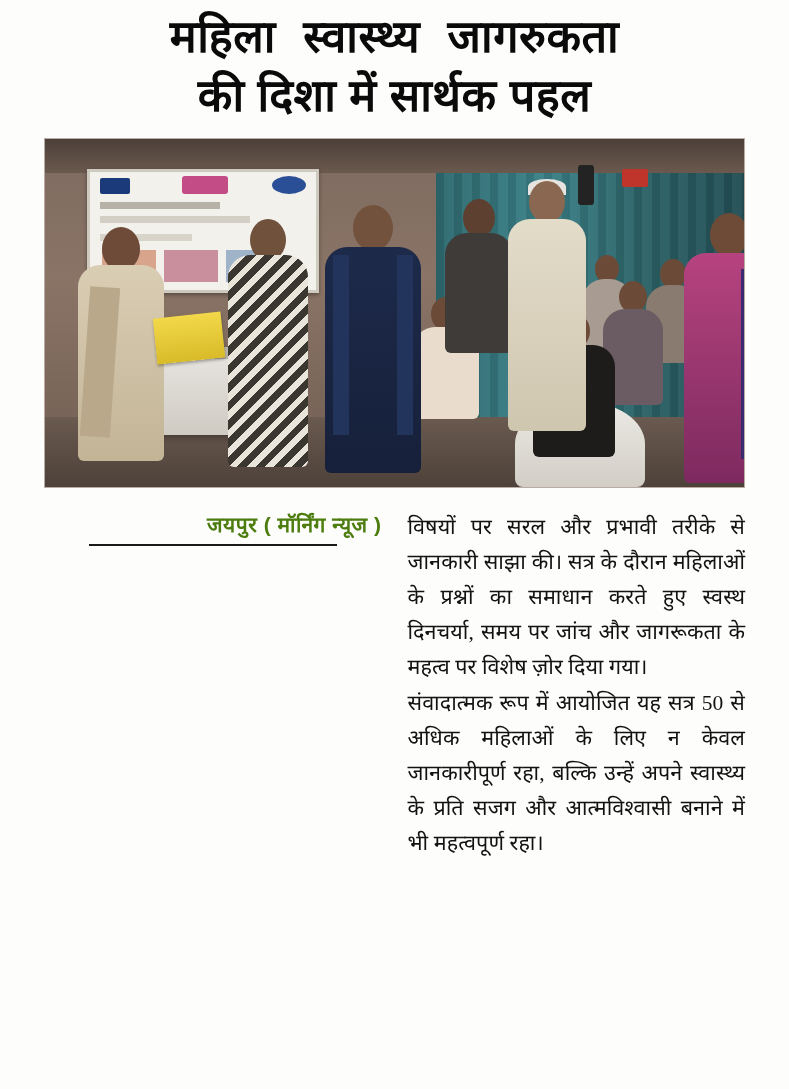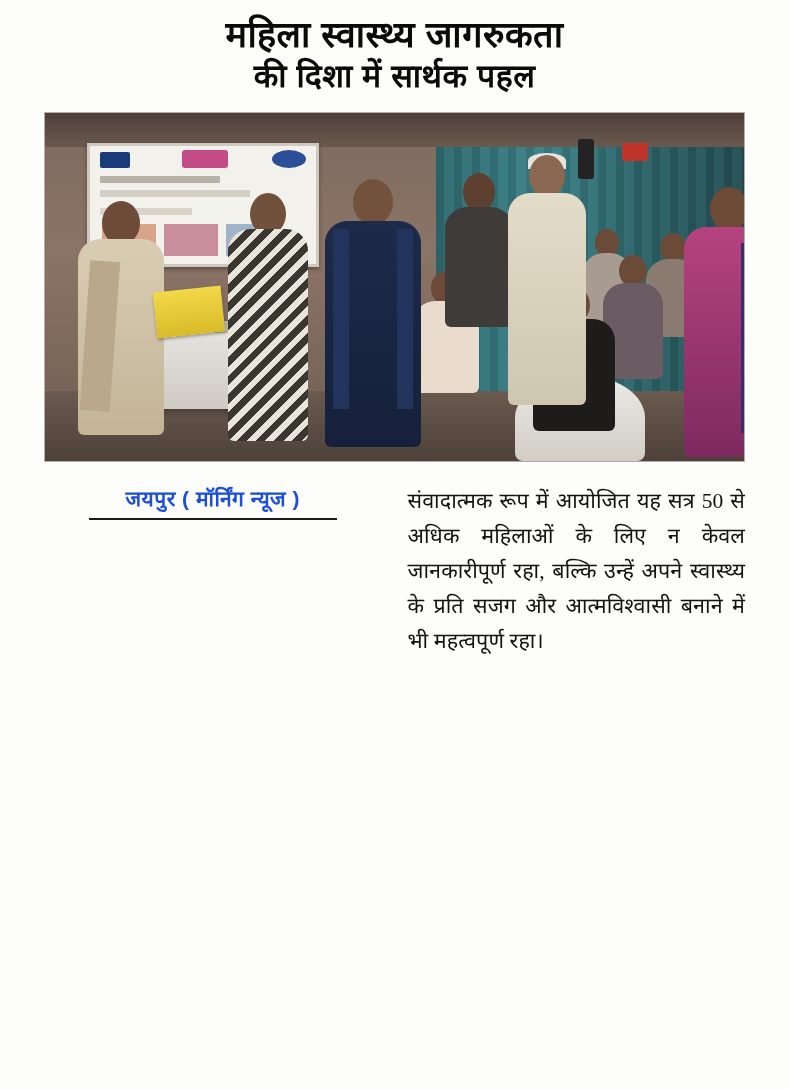--- a/index.html
+++ b/index.html
@@ -29,22 +29,22 @@
     text-align: center;
     padding: 14px 18px 0 18px;
   }
   .headline-line {
     font-family: "Liberation Sans", sans-serif;
     font-weight: bold;
     color: #0a0a0a;
     letter-spacing: 0.5px;
     line-height: 1.18;
   }
-  .headline-line.l1 { font-size: 36px; }
-  .headline-line.l2 { font-size: 32px; margin-top: 2px; }
+  .headline-line.l1 { font-size: 45px; font-family: Liberation Mono, monospace; }
+  .headline-line.l2 { font-size: 45px; margin-top: 2px; }
 
   
   .photo-wrap {
     margin: 16px 44px 0 44px;
     height: 348px;
     position: relative;
     overflow: hidden;
     background: #6c5a52;
     border: 1px solid #b9aca4;
   }
@@ -193,23 +193,23 @@
     gap: 26px;
     position: relative;
   }
   .col {
     width: 340px;
   }
   .dateline {
     font-family: "Liberation Sans", sans-serif;
     font-weight: bold;
     font-size: 21px;
-    text-align: center;
+    text-align: right;
     letter-spacing: 0.5px;
-    color: #1d4ed8;
+    color: #4d7c0f;
     margin-bottom: 6px;
   }
   .rule {
     height: 2px;
     background: #1a1a1a;
     width: 248px;
     margin: 4px auto 12px auto;
   }
   p.body-par {
     margin: 0 0 0 0;
@@ -315,17 +315,18 @@
       <div class="folder"></div>
     </div>
   </div>
 
   <div class="content">
     <div class="col left">
       <div class="dateline">जयपुर ( मॉर्निंग न्यूज )</div>
       <div class="rule"></div>
     </div>
     <div class="col right">
+      <p class="body-par">विषयों पर सरल और प्रभावी तरीके से जानकारी साझा की। सत्र के दौरान महिलाओं के प्रश्नों का समाधान करते हुए स्वस्थ दिनचर्या, समय पर जांच और जागरूकता के महत्व पर विशेष ज़ोर दिया गया।</p>
       <p class="body-par">संवादात्मक रूप में आयोजित यह सत्र 50 से अधिक महिलाओं के लिए न केवल जानकारीपूर्ण रहा, बल्कि उन्हें अपने स्वास्थ्य के प्रति सजग और आत्मविश्वासी बनाने में भी महत्वपूर्ण रहा।</p>
     </div>
   </div>
 
 </div>
 
 </body></html>

